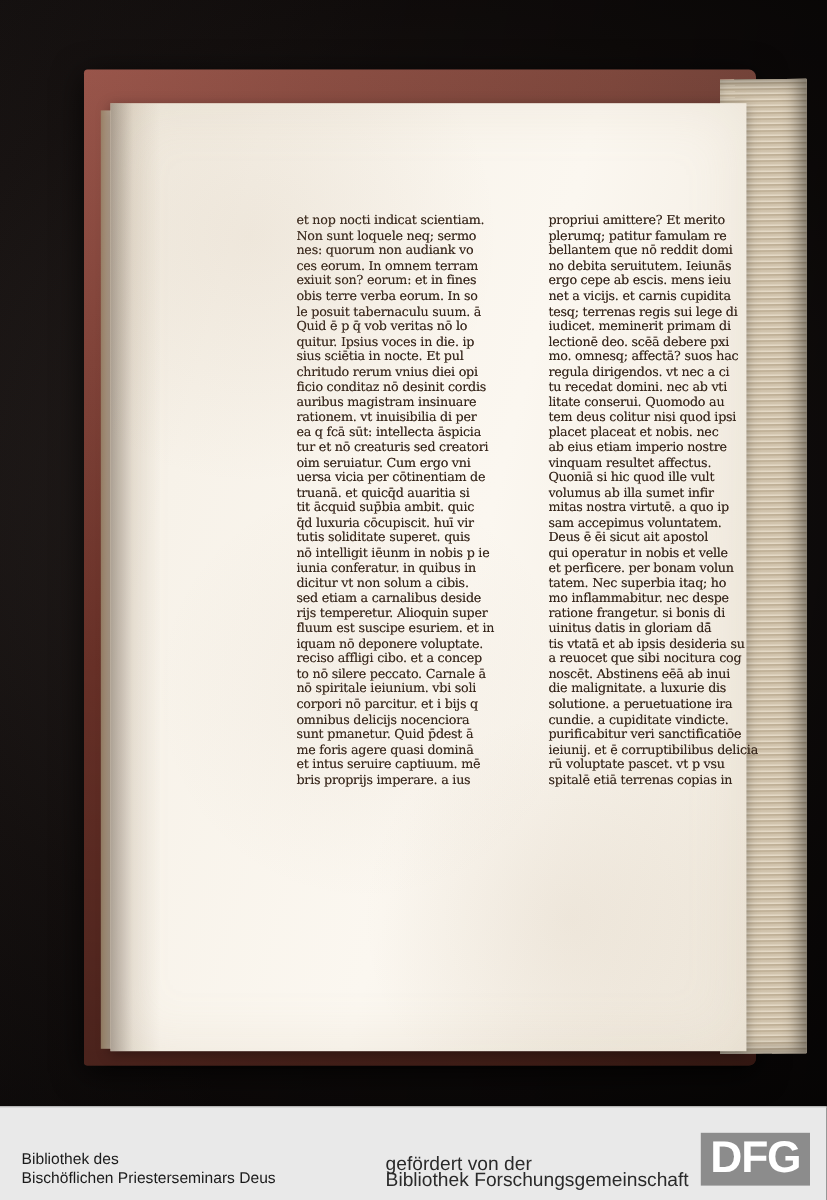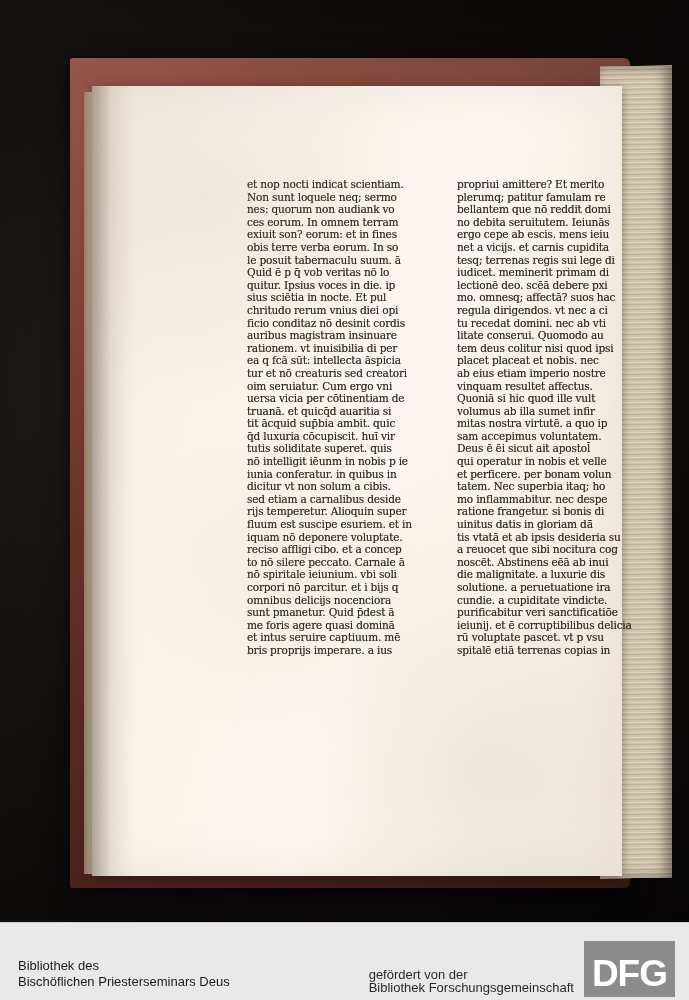--- a/index.html
+++ b/index.html
@@ -172,32 +172,32 @@
     position: absolute;
     right: 14px;
     top: 18px;
     display: flex;
     align-items: center;
     gap: 10px;
   }
   .dfg-caption {
     text-align: left;
     color: #2a2a2a;
-    font-size: 13px;
+    font-size: 16px;
     line-height: 13px;
     margin-top: 23px;
   }
   .dfg-logo {
     font-family: "Liberation Sans", sans-serif;
     font-weight: bold;
     font-size: 37px;
     letter-spacing: -1px;
     color: #ffffff;
     background: #8c8c8c;
-    padding: 13px 8px 3px 8px;
+    padding: 1px 8px 3px 8px;
     line-height: 40px;
   }
 </style>
 </head>
 <body>
 
 <div id="page">
 
   <div class="photo">
     <div class="bg-texture"></div>

